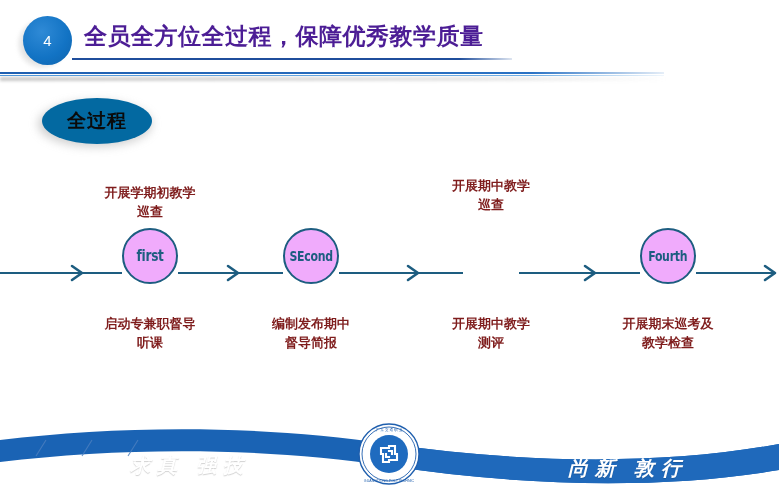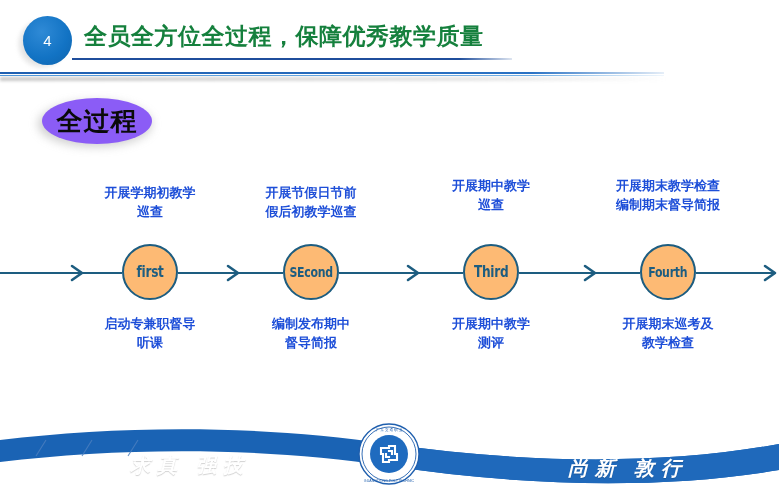--- a/index.html
+++ b/index.html
@@ -48,21 +48,21 @@
     line-height: 49px;
     text-align: center;
     font-weight: 400;
   }
   .title {
     position: absolute;
     left: 84px;
     top: 21px;
     font-size: 23px;
     font-weight: bold;
-    color: #15803d;
+    color: #4c1d95;
     letter-spacing: 0.5px;
     white-space: nowrap;
   }
   .title-rule {
     position: absolute;
     left: 72px;
     top: 58px;
     width: 440px;
     height: 2px;
     background: linear-gradient(to right, #1f4e9c 0%, #1f4e9c 88%, rgba(31,78,156,0.15) 100%);
@@ -104,23 +104,23 @@
     background: rgba(120,120,120,0.35);
     filter: blur(5px);
   }
   .pill {
     position: absolute;
     left: 42px;
     top: 98px;
     width: 110px;
     height: 46px;
     border-radius: 50%;
-    background: #8b5cf6;
+    background: #0369a1;
     color: #0a0a0a;
-    font-size: 26px;
+    font-size: 19px;
     font-weight: bold;
     display: flex;
     align-items: center;
     justify-content: center;
     letter-spacing: 1px;
   }
 
   
   .timeline-svg {
     position: absolute;
@@ -128,44 +128,44 @@
     top: 244px;
     width: 779px;
     height: 58px;
   }
   .node {
     position: absolute;
     width: 56px;
     height: 56px;
     border-radius: 50%;
     border: 2px solid #1d5d80;
-    background: #fdba74;
+    background: #f0abfc;
     box-sizing: border-box;
     display: flex;
     align-items: center;
     justify-content: center;
-    top: 244px;
+    top: 228px;
   }
   .node-label {
     font-family: "DejaVu Sans Condensed", "Liberation Sans Narrow", "Liberation Sans", sans-serif;
     font-size: 15px;
     font-weight: bold;
     color: #1d5d80;
     letter-spacing: -0.3px;
     transform: scaleX(0.9);
     white-space: nowrap;
   }
   .node-label.small { font-size: 13.5px; }
 
   .cap-top, .cap-bot {
     position: absolute;
     text-align: center;
     font-size: 13px;
     font-weight: bold;
-    color: #1d4ed8;
+    color: #7f1d1d;
     line-height: 1.45;
     width: 190px;
     white-space: pre-line;
   }
 
   
   .footer {
     position: absolute;
     left: 0;
     top: 400px;
@@ -234,38 +234,31 @@
   </svg>
 
   <div class="cap-top" style="left:55px; top:184px;">开展学期初教学
 巡查</div>
   <div class="node" style="left:122px;">
     <span class="node-label">first</span>
   </div>
   <div class="cap-bot" style="left:55px; top:315px;">启动专兼职督导
 听课</div>
 
-  <div class="cap-top" style="left:216px; top:184px;">开展节假日节前
-假后初教学巡查</div>
   <div class="node" style="left:283px;text-align:right;">
     <span class="node-label small">SEcond</span>
   </div>
   <div class="cap-bot" style="left:216px; top:315px;font-family:Liberation Serif, serif;">编制发布期中
 督导简报</div>
 
   <div class="cap-top" style="left:396px; top:177px;">开展期中教学
 巡查</div>
-  <div class="node" style="left:463px;">
-    <span class="node-label">Third</span>
-  </div>
   <div class="cap-bot" style="left:396px; top:315px;">开展期中教学
 测评</div>
 
-  <div class="cap-top" style="left:573px; top:177px;">开展期末教学检查
-编制期末督导简报</div>
   <div class="node" style="left:640px;">
     <span class="node-label small">Fourth</span>
   </div>
   <div class="cap-bot" style="left:573px; top:315px;font-family:Liberation Serif, serif;">开展期末巡考及
 教学检查</div>
 
   <svg class="footer" viewBox="0 0 779 88" preserveAspectRatio="none">
     <path d="M0,40 C120,26 250,24 390,44 C520,63 660,66 779,44 L779,70 C660,90 520,86 390,66 C250,46 120,48 0,62 Z" fill="#1a63b4"></path>
     <path d="M390,44 C520,63 660,66 779,44 L779,70 C660,90 520,86 390,66 Z" fill="#1f69bb"></path>
   </svg>

